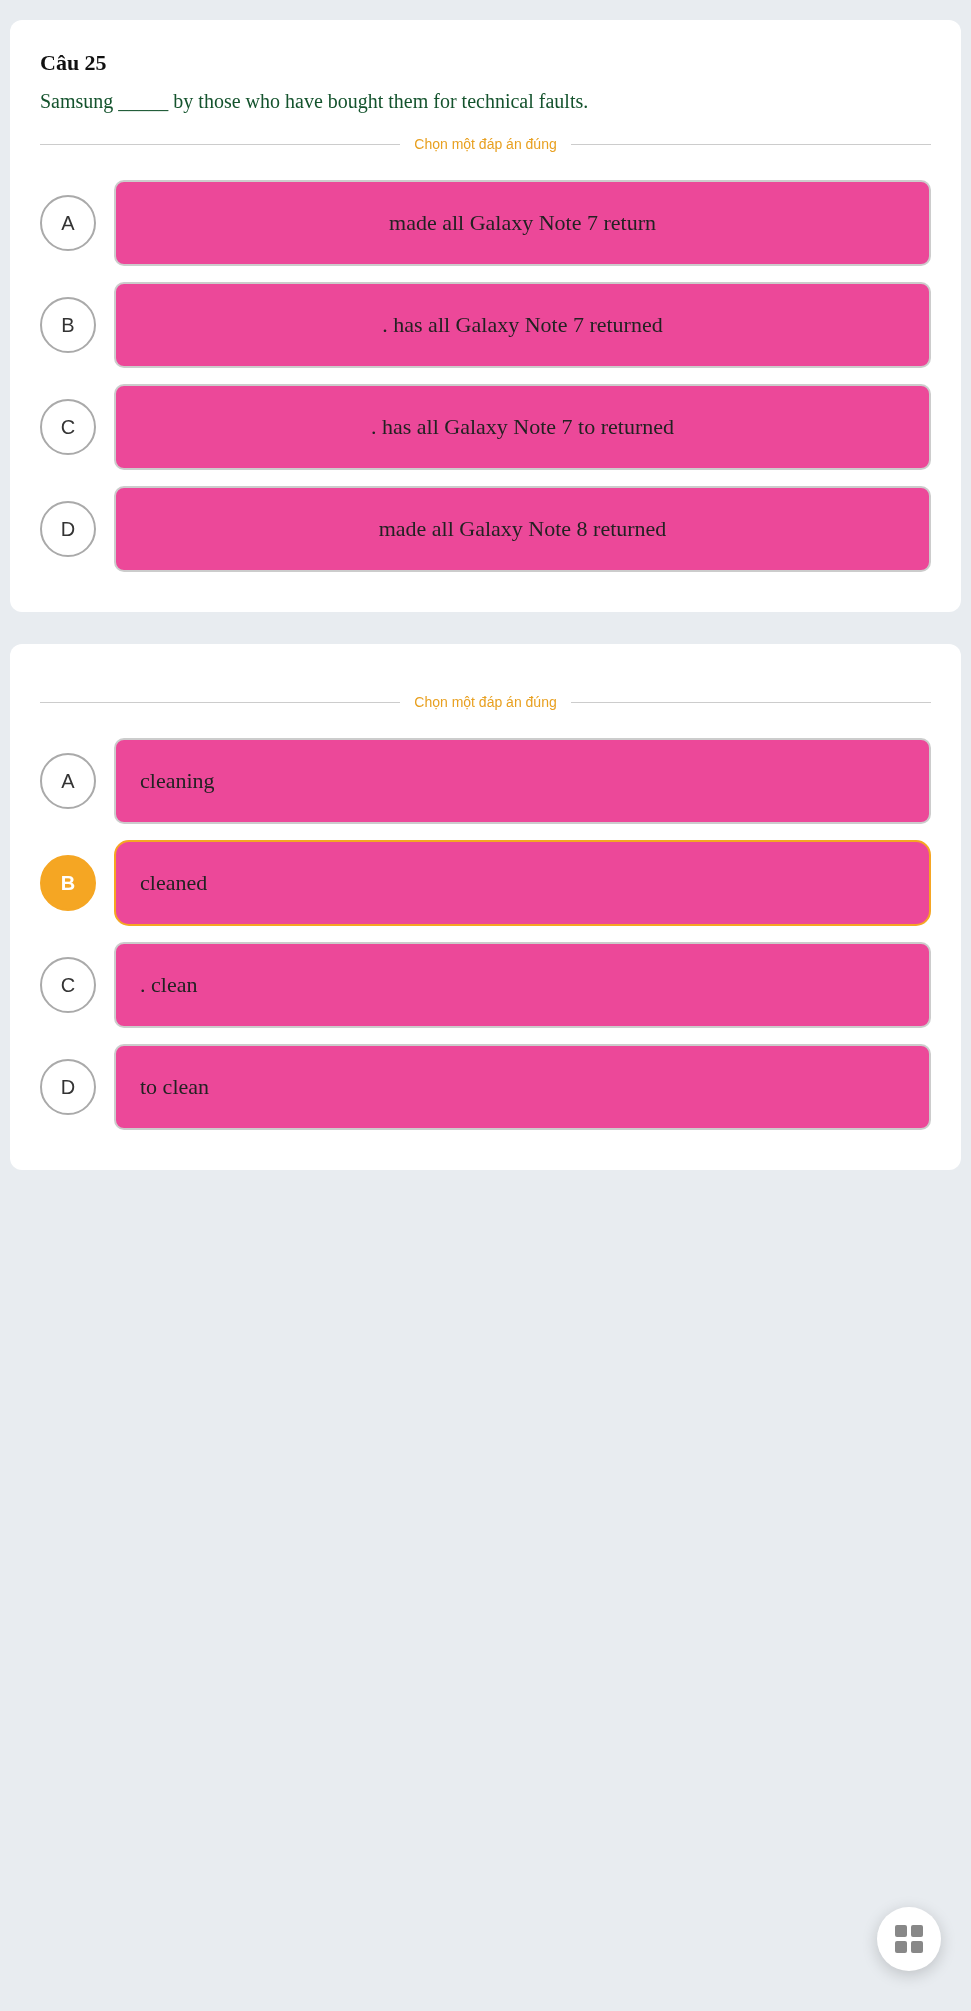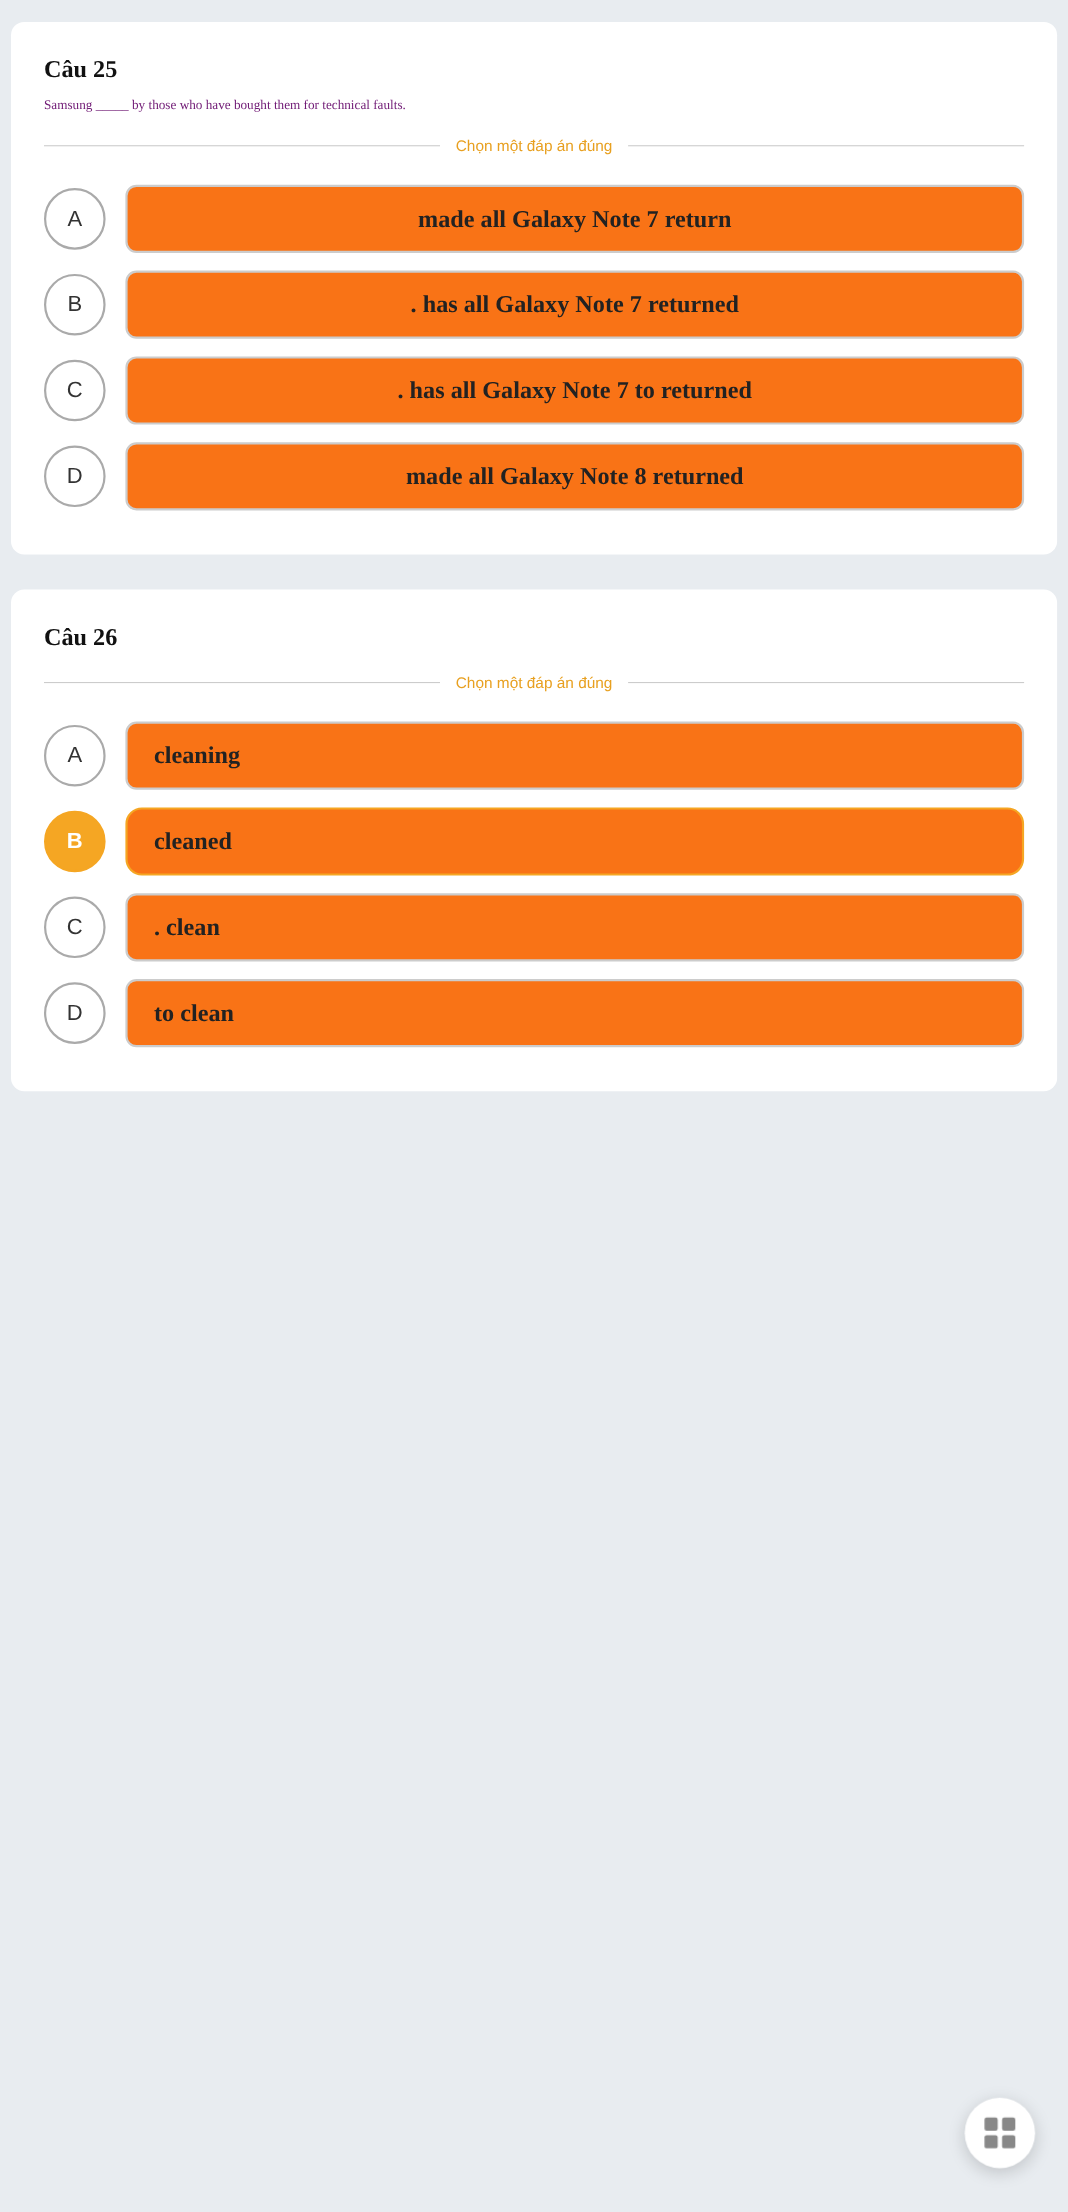--- a/index.html
+++ b/index.html
@@ -26,22 +26,22 @@
     }
 
     .question-number {
       font-weight: bold;
       font-size: 22px;
       margin-bottom: 10px;
       color: #111;
     }
 
     .question-text {
-      font-size: 12px;
-      color: #701a75;
+      font-size: 20px;
+      color: #14532d;
       margin-bottom: 20px;
       line-height: 1.5;
     }
 
     .divider-row {
       display: flex;
       align-items: center;
       margin: 20px 0 28px 0;
     }
 
@@ -92,30 +92,29 @@
       background: #f5a623;
       border-color: #f5a623;
       color: #fff;
       font-weight: bold;
     }
 
     .option-box {
       flex: 1;
       border: 2px solid #ccc;
       border-radius: 10px;
-      padding: 16px 24px;
+      padding: 28px 24px;
       font-size: 22px;
       font-family: Georgia, serif;
       color: #222;
-      background: #f97316;
+      background: #ec4899;
       cursor: pointer;
       min-height: 60px;
       display: flex;
       align-items: center;
-      font-weight: bold;
     }
 
     .option-box.selected {
       border-color: #f5a623;
       border-width: 2px;
       border-radius: 15px;
     }
 
     
     .q25 .option-box {
@@ -190,21 +189,20 @@
     </div>
 
     <div class="option-row">
       <div class="option-circle">D</div>
       <div class="option-box">made all Galaxy Note 8 returned</div>
     </div>
   </div>
 </div>
 
 <div class="question-card">
-  <div class="question-number">Câu 26</div>
 
   <div class="divider-row">
     <div class="divider-line"></div>
     <div class="divider-text">Chọn một đáp án đúng</div>
     <div class="divider-line"></div>
   </div>
 
   <div class="options-list">
 
     <div class="option-row">

